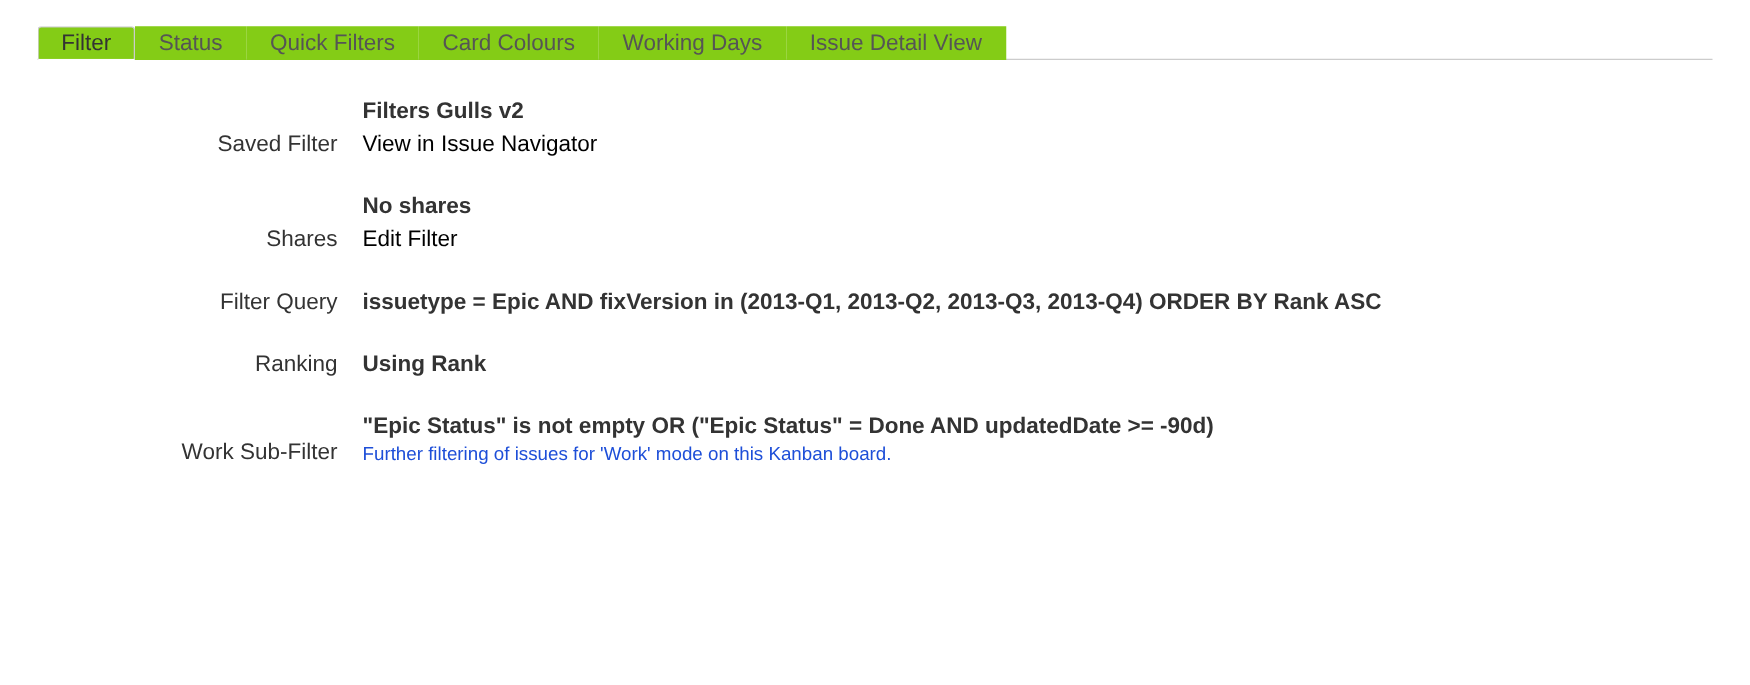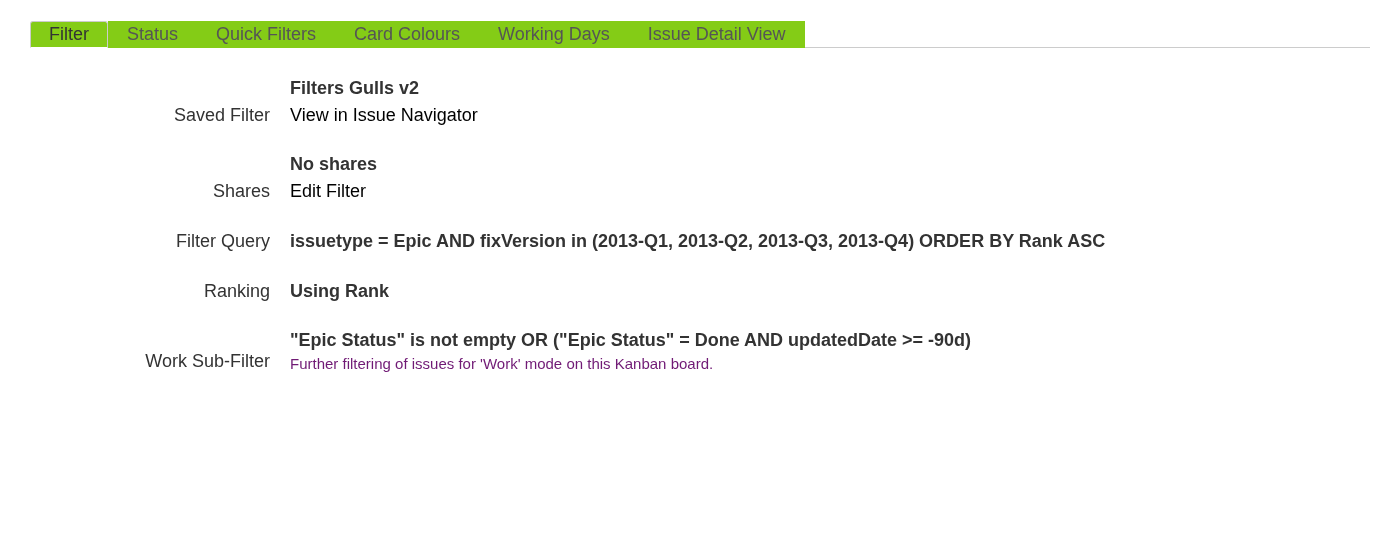--- a/index.html
+++ b/index.html
@@ -59,21 +59,21 @@
       flex: 1;
     }
     .link {
       color: #000000;
       cursor: pointer;
       display: inline-block;
       margin-top: 6px;
     }
     .helper {
       font-size: 15px;
-      color: #701a75;
+      color: #1d4ed8;
       margin-top: 4px;
       font-weight: normal;
     }
   </style>
 </head>
 <body>
 
 <div class="tabs">
   <div class="tab active">Filter</div>
   <div class="tab">Status</div>

